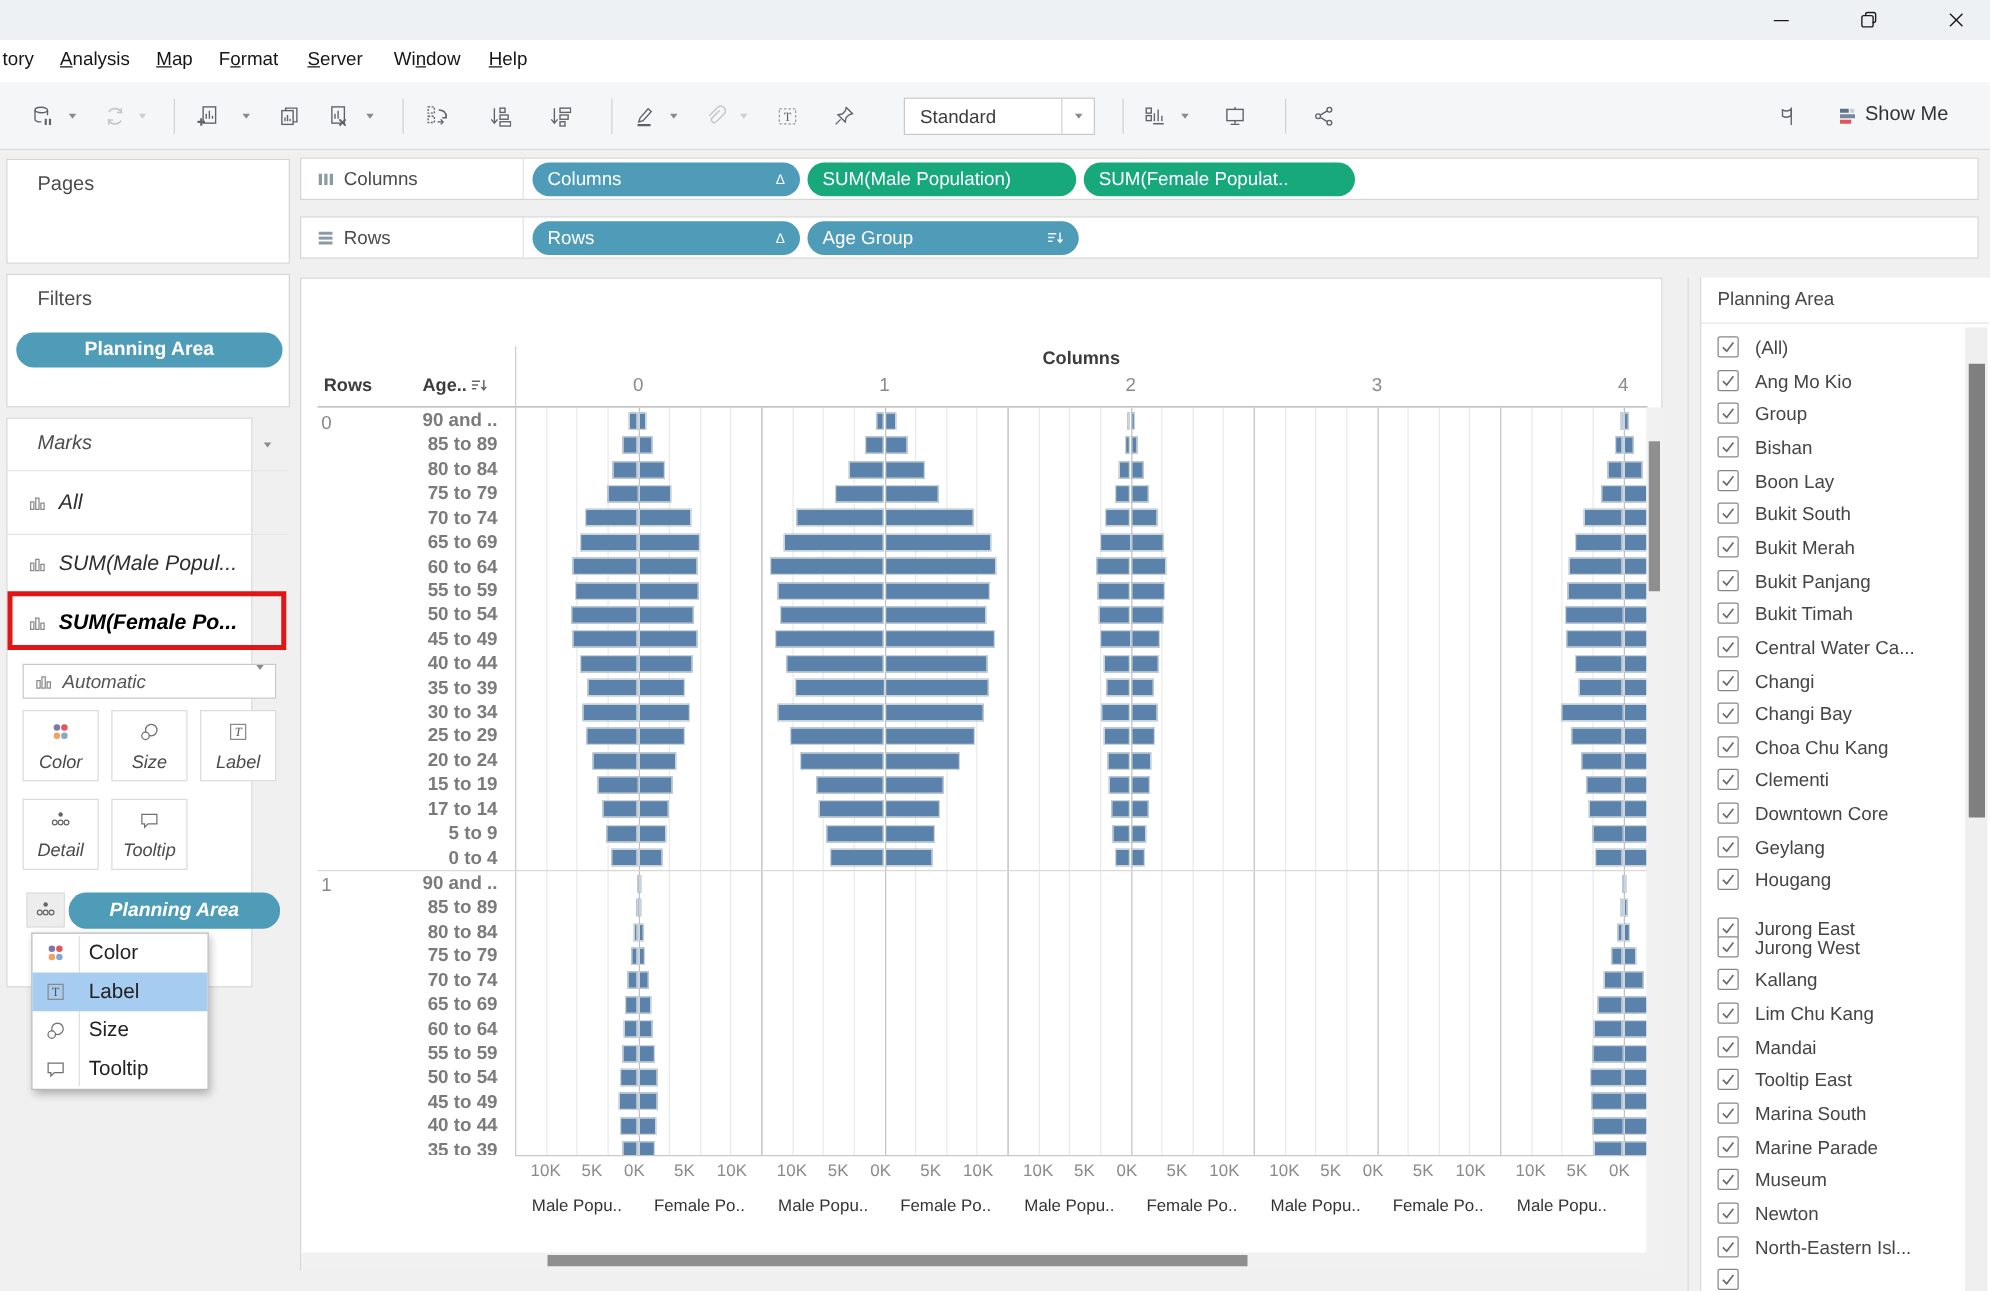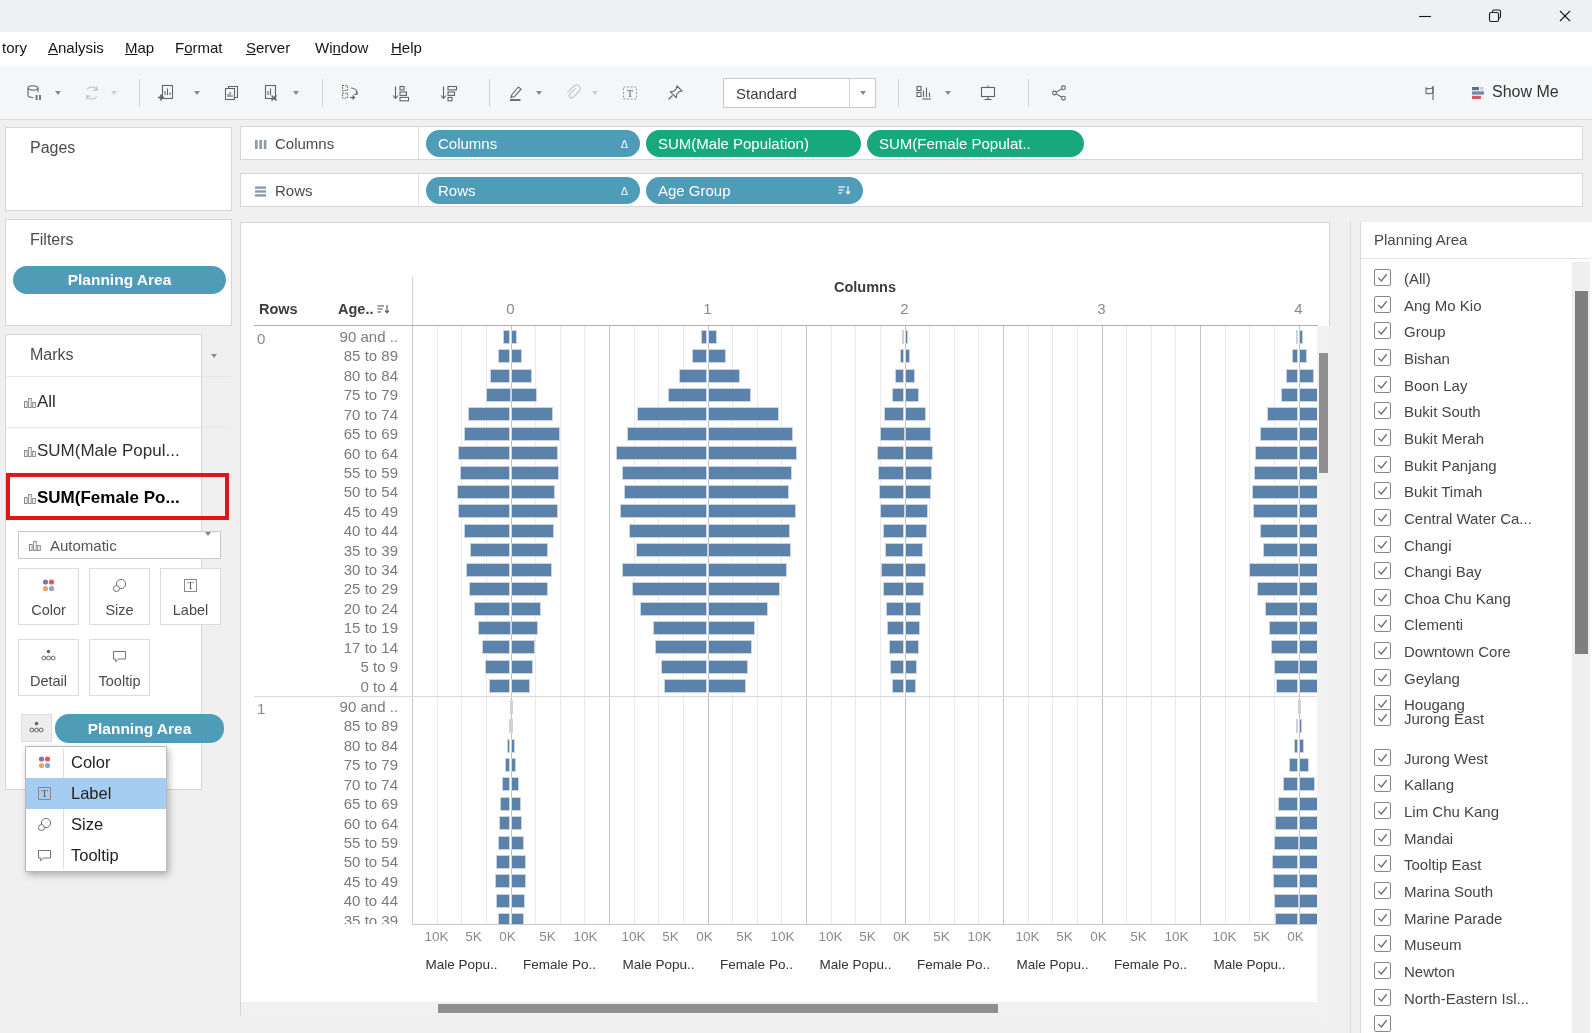--- a/index.html
+++ b/index.html
@@ -28,40 +28,40 @@
   .shelf-icon{position:absolute;left:13px;top:10px;}
   .shelf-div{position:absolute;left:177px;top:0;width:1px;height:32px;background:#e3e3e3;}
   .pill{position:absolute;height:27px;border-radius:14px;display:flex;align-items:center;color:#fff;
         font-size:15px;box-sizing:border-box;padding:0 12px;white-space:nowrap;overflow:hidden;}
   .pill.blue{background:var(--pill-blue);}
   .pill.green{background:var(--pill-green);}
   .pill .ptext{flex:1;}
   .pill .badge{margin-left:6px;font-size:11px;opacity:.95;}
   
   .mrow{position:absolute;left:0;width:225px;display:flex;align-items:center;}
-  .mrow .mlabel{font-size:17px;color:#2e2e2e;white-space:nowrap;}
+  .mrow .mlabel{font-size:17px;color:#2e2e2e;margin-left:10px;white-space:nowrap;}
   .msep{position:absolute;left:0;width:225px;height:1px;background:#e6e6e6;}
   .mbtn{width:61px;height:57px;border:1px solid #dcdcdc;box-sizing:border-box;background:#fff;
         display:flex;flex-direction:column;align-items:center;justify-content:space-between;padding:8px 0 6px;}
   .mbtn .blabel{font-size:14.5px;color:#4a4a4a;}
   
   #ctxmenu{position:absolute;left:25px;top:746px;width:140px;background:#fff;border:1px solid #b9b9b9;
            box-shadow:2px 3px 7px rgba(0,0,0,.28);z-index:20;}
   .ctxrow{position:relative;height:31px;display:flex;align-items:center;}
   .ctxrow .cicon{width:37px;display:flex;justify-content:center;}
   .ctxrow .clabel{font-size:16.5px;color:#222;margin-left:8px;}
   .ctxline{position:absolute;left:37px;top:2px;bottom:2px;width:1px;background:#e0e0e0;}
   
   #chartcard{left:240px;top:222px;width:1090px;height:794px;}
   #charttitle{position:absolute;left:14px;top:14px;font-size:27px;font-weight:300;color:#5e6268;letter-spacing:.3px;}
   .hdr-bold{position:absolute;font-size:14.5px;font-weight:bold;color:#3c3c3c;}
   .hdr-num{position:absolute;font-size:15px;color:#8a8a8a;text-align:center;}
   .gline{position:absolute;width:1px;}
   .bar{position:absolute;height:14px;background:var(--bar);border:1px solid #ccd3da;box-sizing:border-box;}
-  .agelbl{position:absolute;font-size:15px;color:#7b7b7b;text-align:right;line-height:19.42px;height:19.42px;width:127px;left:30px;}
+  .agelbl{position:absolute;font-size:15px;color:#7b7b7b;text-align:right;line-height:19.42px;height:19.42px;width:127px;left:30px;font-weight:bold;}
   .idxlbl{position:absolute;left:16px;font-size:15px;color:#8a8a8a;}
   .tick{position:absolute;font-size:13.5px;color:#8a8a8a;text-align:center;width:40px;}
   .axtitle{position:absolute;font-size:13.5px;color:#333;text-align:center;width:120px;white-space:nowrap;}
   .sb-track{position:absolute;background:#f1f1f1;}
   .sb-thumb{position:absolute;background:#8f8f8f;}
   
   #filtercard{left:1360px;top:222px;width:232px;height:811px;background:#fff;border-left:1px solid #d9d9d9;box-sizing:border-box;position:absolute;}
   .fitem{position:absolute;left:0;width:212px;height:27px;}
   .fitem .flabel{position:absolute;left:43px;top:0;font-size:15px;color:#454545;line-height:27px;white-space:nowrap;}
   .cb{position:absolute;left:13px;top:4px;width:17px;height:17px;border:1px solid #878787;border-radius:2px;
@@ -327,21 +327,21 @@
 
 <div class="card" style="left:5px;top:127px;width:227px;height:84px;">
   <div class="card-title">Pages</div>
 </div>
 <div class="card" style="left:5px;top:219px;width:227px;height:107px;">
   <div class="card-title">Filters</div>
   <div id="filters-pills">
       <div class="pill blue" style="left: 7px; top: 46px; width: 213px; height: 28px; justify-content: center; font-weight: 600; font-size: 15.5px;">Planning Area</div>
     </div>
 </div>
-<div class="card" id="markscard" style="left:5px;top:334px;width:197px;height:456px;">
+<div class="card" id="markscard" style="left:5px;top:334px;width:197px;height:456px;font-style:italic;">
   <div class="card-title">Marks</div>
   <div class="caret" style="position:absolute;left:205px;top:19px;"></div>
   <div class="msep" style="top:41px;"></div>
   <div id="marks-items">
       <div class="mrow" style="top: 41px; height: 51px; padding-left: 17px; box-sizing: border-box;">
         <span style="display: flex;">
           <svg width="14" height="14" viewBox="0 0 14 14">
             <g fill="none" stroke="#8a8a8a">
               <rect x="1.5" y="6.5" width="2.6" height="6"></rect>
               <rect x="5.6" y="3.5" width="2.6" height="9"></rect>
@@ -969,21 +969,21 @@
         <span class="flabel">Geylang</span>
       </div>
       <div class="fitem" style="top: 426.4px;">
         <span class="cb">
           <svg width="13" height="13" viewBox="0 0 17 17">
             <polyline points="3,9 7,13 14,4" fill="none" stroke="#6b6b6b" stroke-width="1.8"></polyline>
           </svg>
         </span>
         <span class="flabel">Hougang</span>
       </div>
-      <div class="fitem" style="top: 440px;">
+      <div class="fitem" style="top: 465px;">
         <span class="cb">
           <svg width="13" height="13" viewBox="0 0 17 17">
             <polyline points="3,9 7,13 14,4" fill="none" stroke="#6b6b6b" stroke-width="1.8"></polyline>
           </svg>
         </span>
         <span class="flabel">Jurong East</span>
       </div>
       <div class="fitem" style="top: 479.7px;">
         <span class="cb">
           <svg width="13" height="13" viewBox="0 0 17 17">

